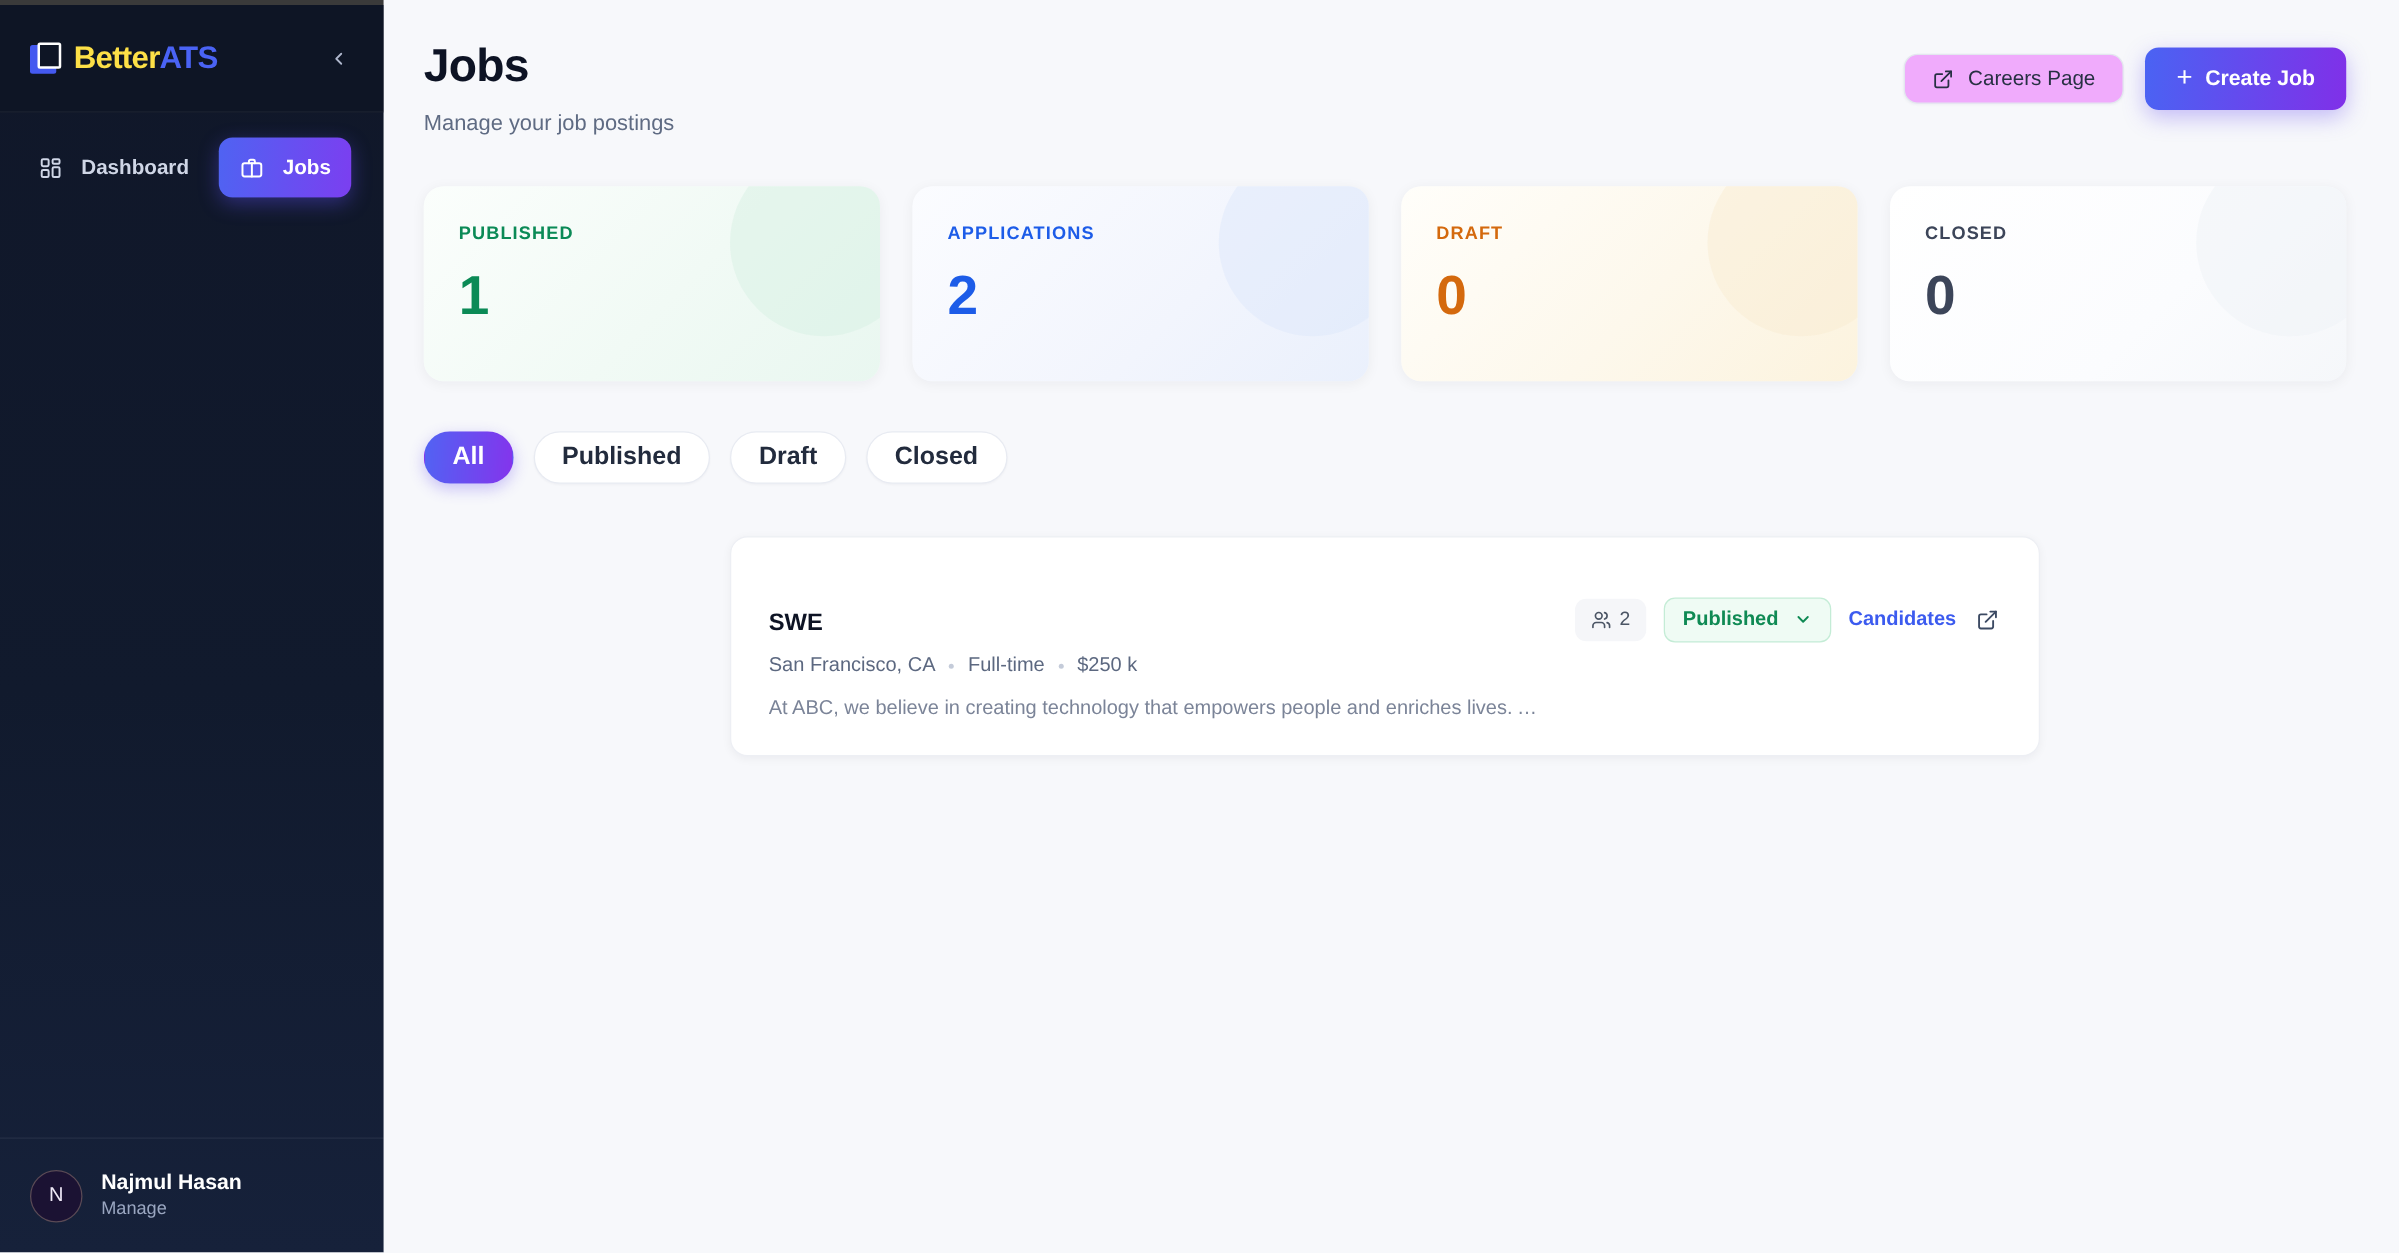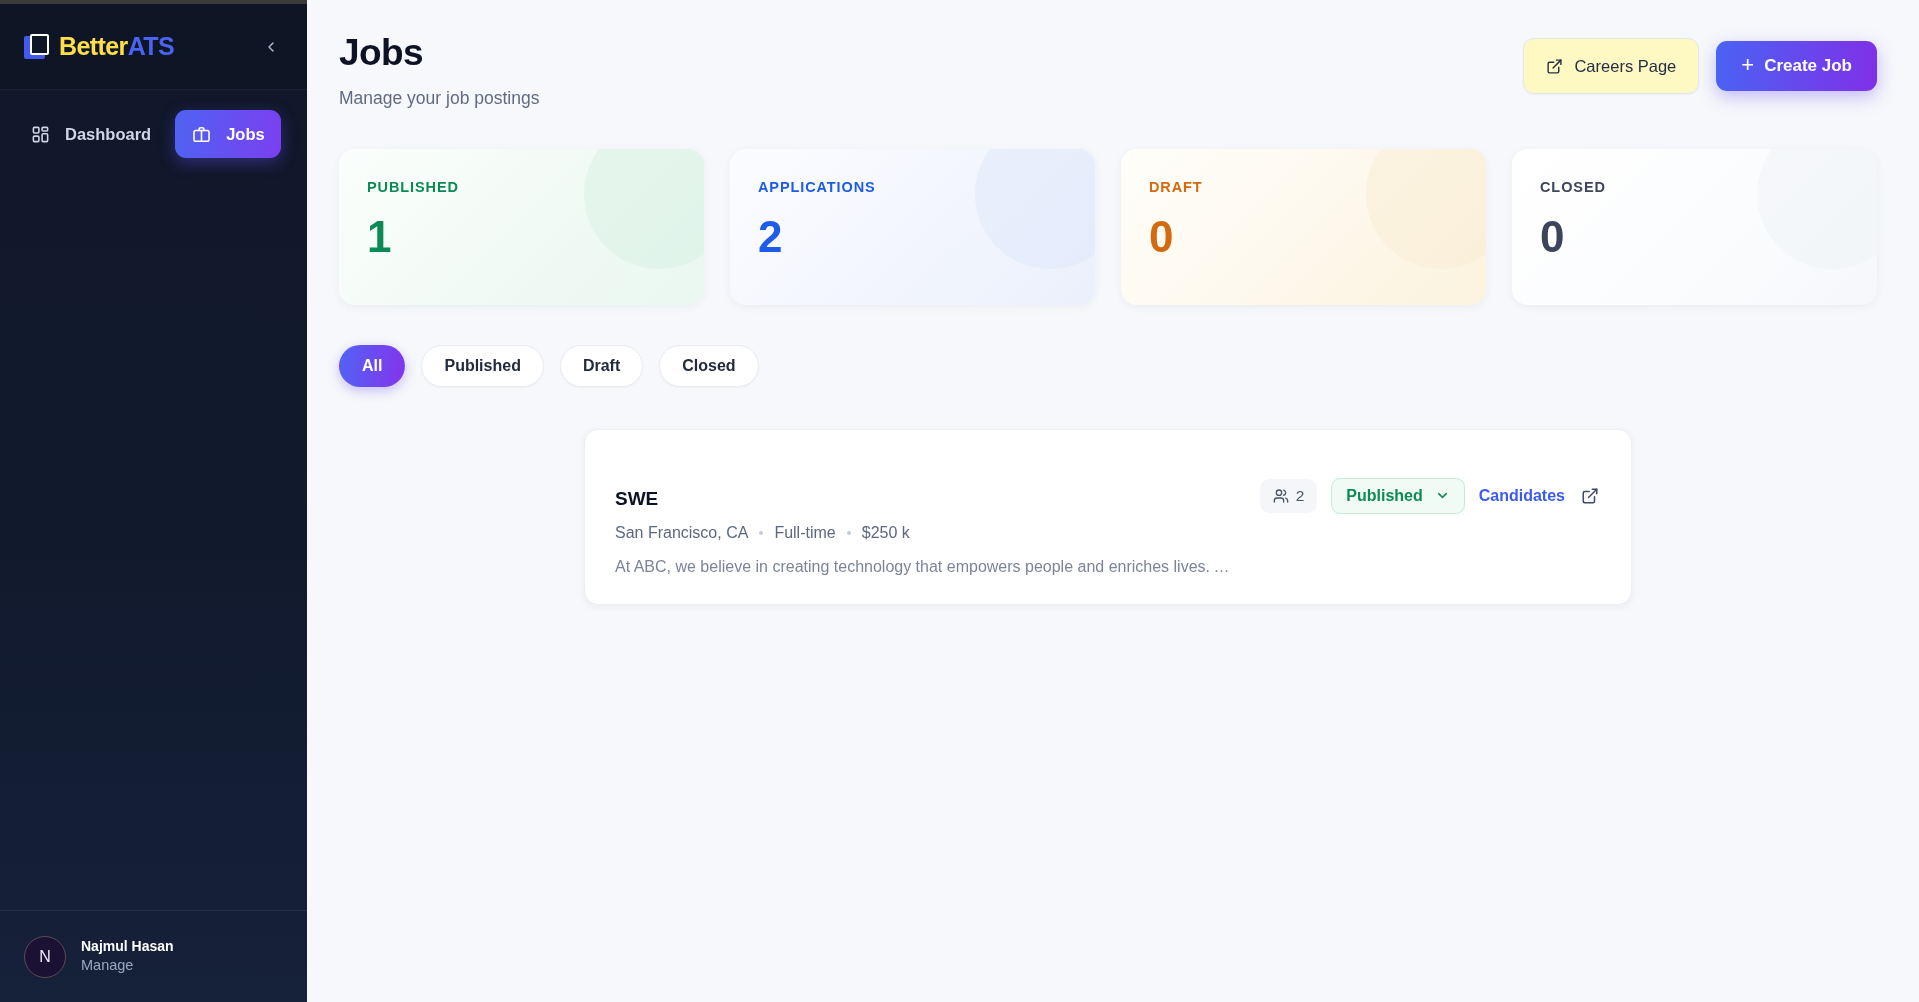--- a/index.html
+++ b/index.html
@@ -67,38 +67,38 @@
     display: flex; align-items: center; gap: 15px;
     padding: 0 24px;
     cursor: pointer;
   }
   .avatar {
     width: 42px; height: 42px; flex: 0 0 42px; border-radius: 50%;
     background: #1b1233; border: 1px solid #5a4a55;
     display: flex; align-items: center; justify-content: center;
     color: #efe9f7; font-size: 16px; font-weight: 500;
   }
-  .user-name { color: #ffffff; font-size: 14px; font-weight: 700; line-height: 1.35; }
+  .user-name { color: #ffffff; font-size: 17px; font-weight: 700; line-height: 1.35; }
   .user-role { color: #9aa6c0; font-size: 14.5px; line-height: 1.35; }
 
   
   .main {
     flex: 1 1 auto; height: 1002px;
     background: #f7f8fb;
     padding: 32px 42px 0 32px;
     overflow: hidden; position: relative;
   }
   .page-head { display: flex; align-items: flex-start; }
   .page-title { font-size: 37px; font-weight: 700; color: #0d1324; letter-spacing: -0.6px; line-height: 1.15; }
   .page-sub { font-size: 17.5px; color: #5f6b83; margin-top: 13px; }
   .head-actions { margin-left: auto; display: flex; align-items: center; gap: 17px; padding-top: 6px; }
   .btn-outline {
     display: flex; align-items: center; gap: 11px;
-    height: 56px; padding: 0 22px;
-    background: #fef9c3; border: 1px solid #e3e7ef; border-radius: 11px;
+    height: 40px; padding: 0 22px;
+    background: #f0abfc; border: 1px solid #e3e7ef; border-radius: 11px;
     font-size: 16.5px; color: #273043; font-weight: 400; cursor: pointer;
     box-shadow: 0 1px 2px rgba(16,24,40,0.04);
   }
   .btn-primary {
     display: flex; align-items: center; gap: 10px;
     height: 50px; padding: 0 25px;
     background: linear-gradient(95deg, #4a63f3 0%, #8030e8 100%);
     border: none; border-radius: 11px;
     font-size: 17px; color: #ffffff; font-weight: 700; cursor: pointer;
     box-shadow: 0 6px 18px rgba(97,71,238,0.35);
@@ -128,21 +128,21 @@
   .card-draft { background: linear-gradient(135deg, #fffefa 0%, #fdf8ec 55%, #fcf3de 100%); }
   .card-draft .blob { background: #f9ead0; }
   .card-closed { background: linear-gradient(135deg, #ffffff 0%, #fbfcfe 60%, #f5f7fa 100%); }
   .card-closed .blob { background: #eef1f6; }
 
   
   .filters { display: flex; gap: 16px; margin-top: 40px; }
   .chip {
     height: 42px; padding: 0 22px; border-radius: 21px;
     display: flex; align-items: center; justify-content: center;
-    font-size: 16px; font-weight: 700; cursor: pointer;
+    font-size: 20px; font-weight: 700; cursor: pointer;
     background: #ffffff; border: 1px solid #e8ebf2; color: #222b3d;
     box-shadow: 0 1px 2px rgba(16,24,40,0.04);
   }
   .chip.active {
     background: linear-gradient(95deg, #5163f3 0%, #8434ec 100%);
     color: #ffffff; border-color: transparent;
     box-shadow: 0 4px 12px rgba(97,71,238,0.32);
   }
 
   

